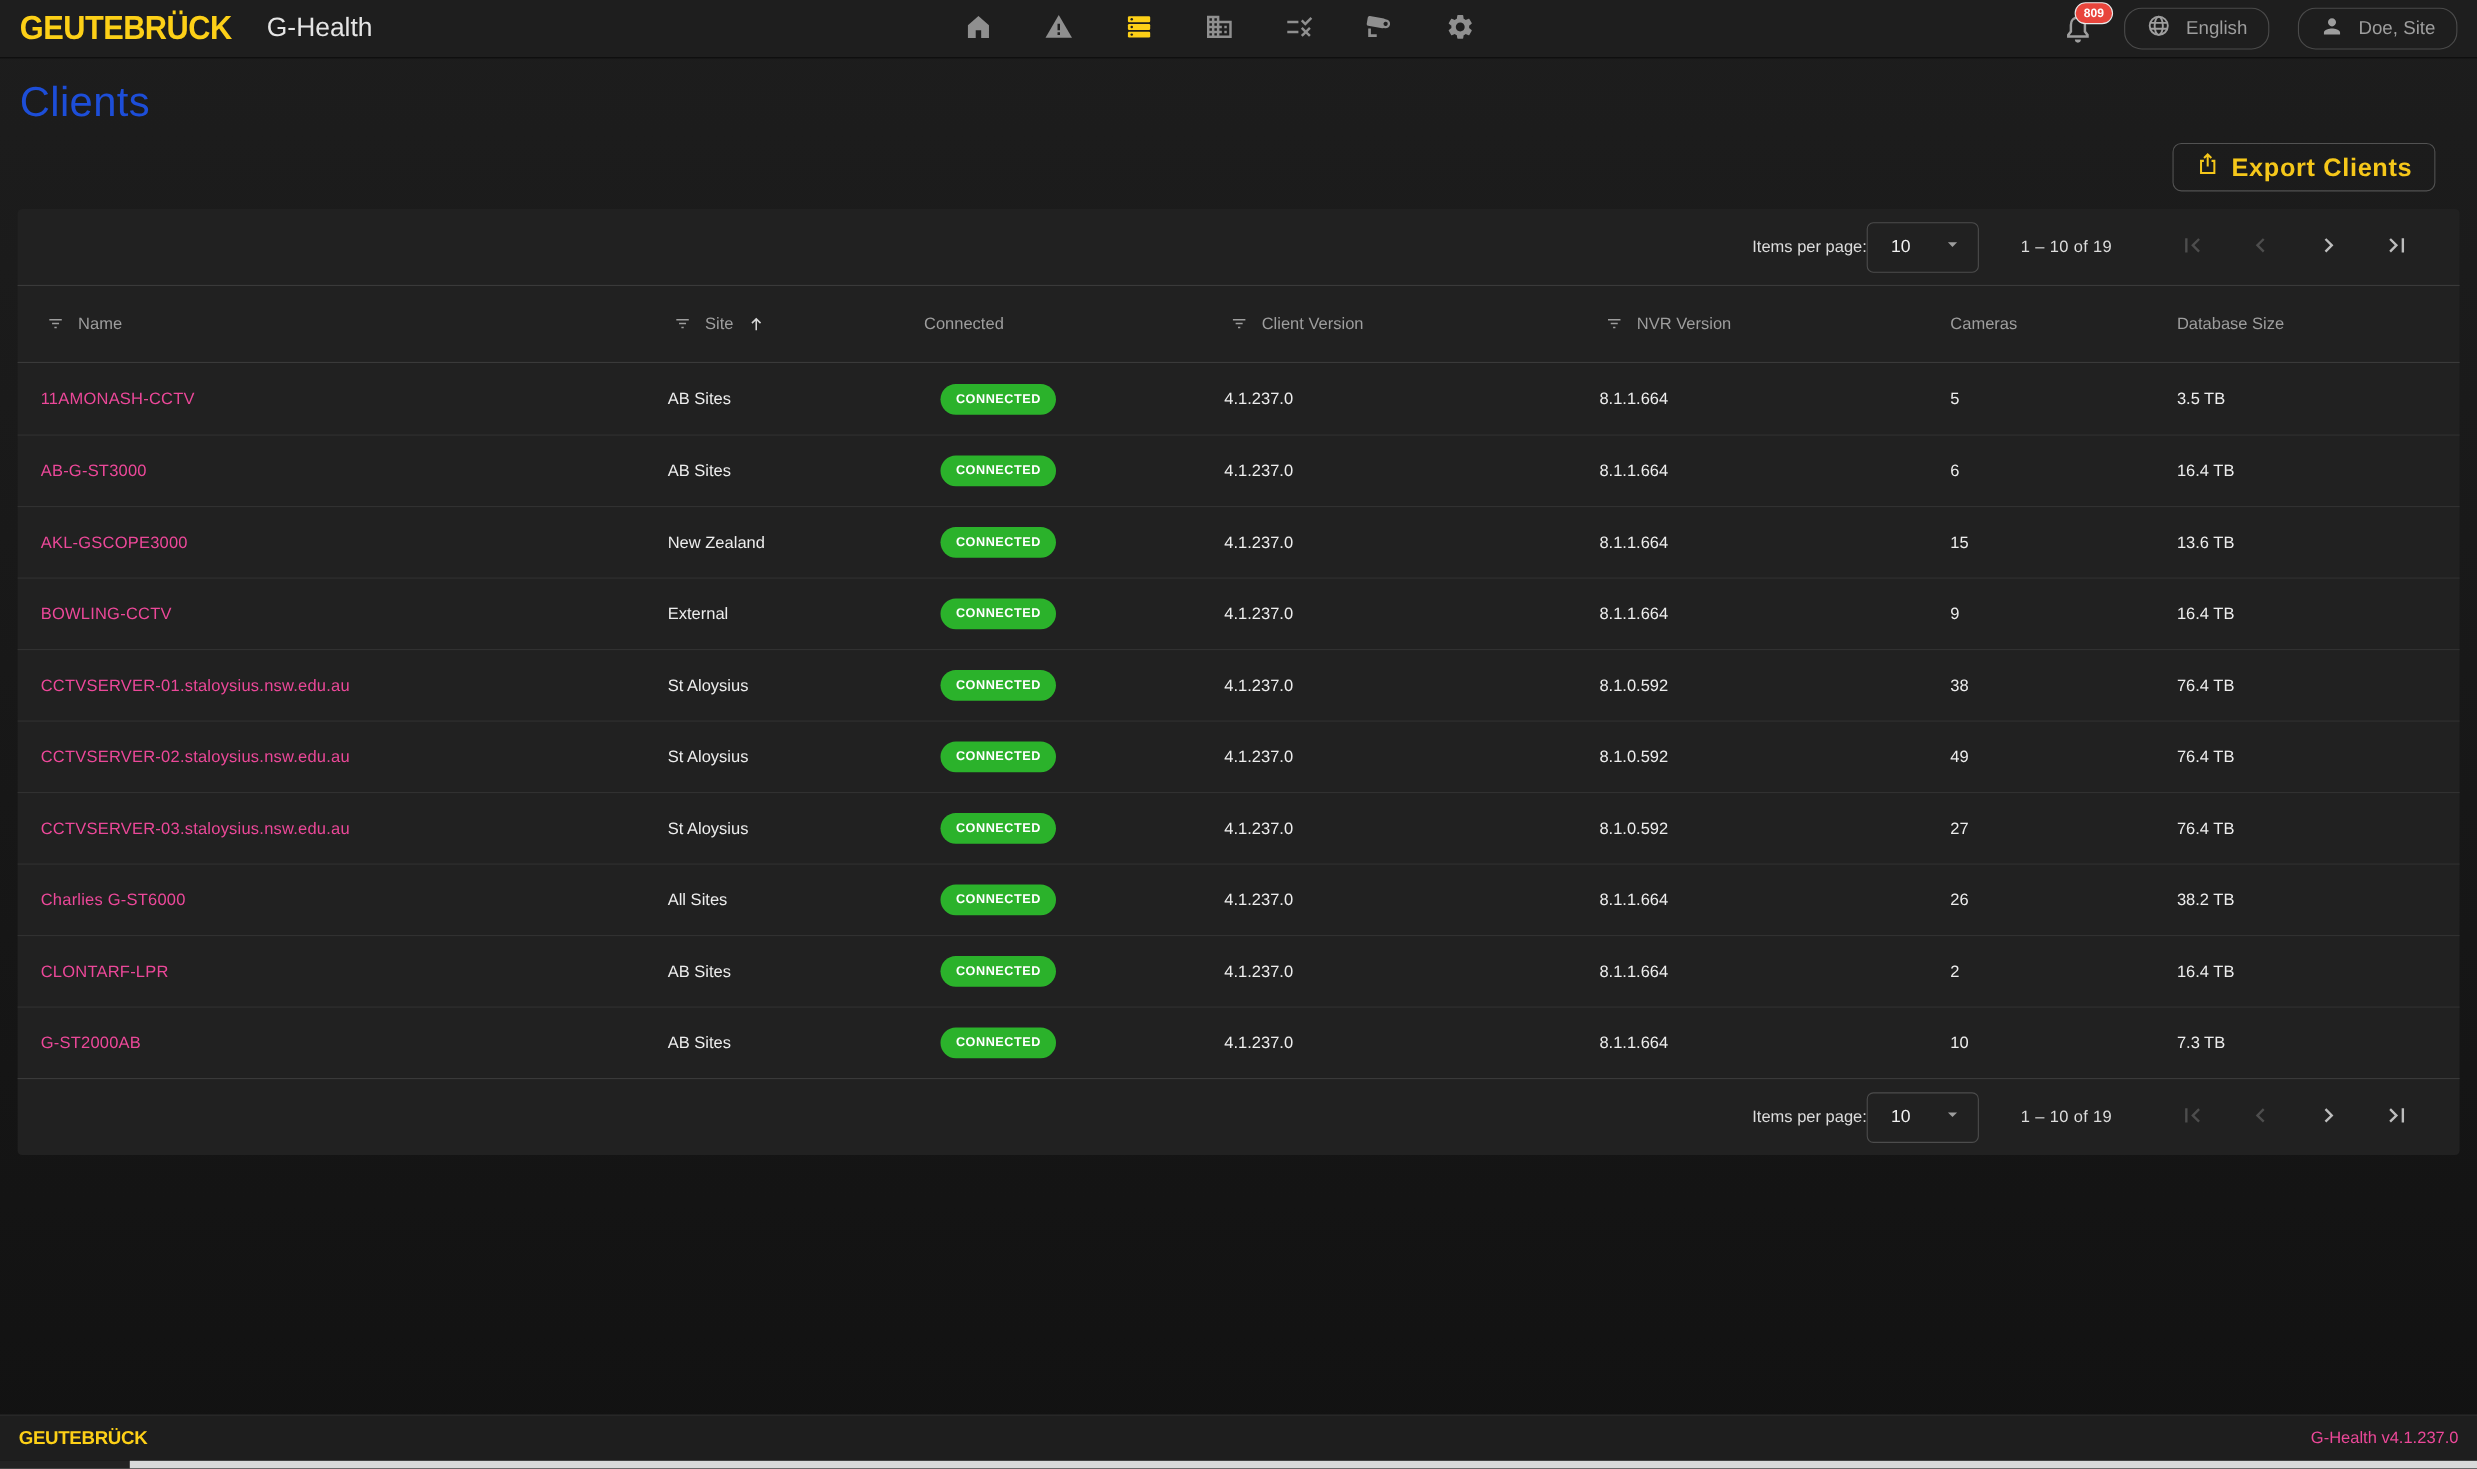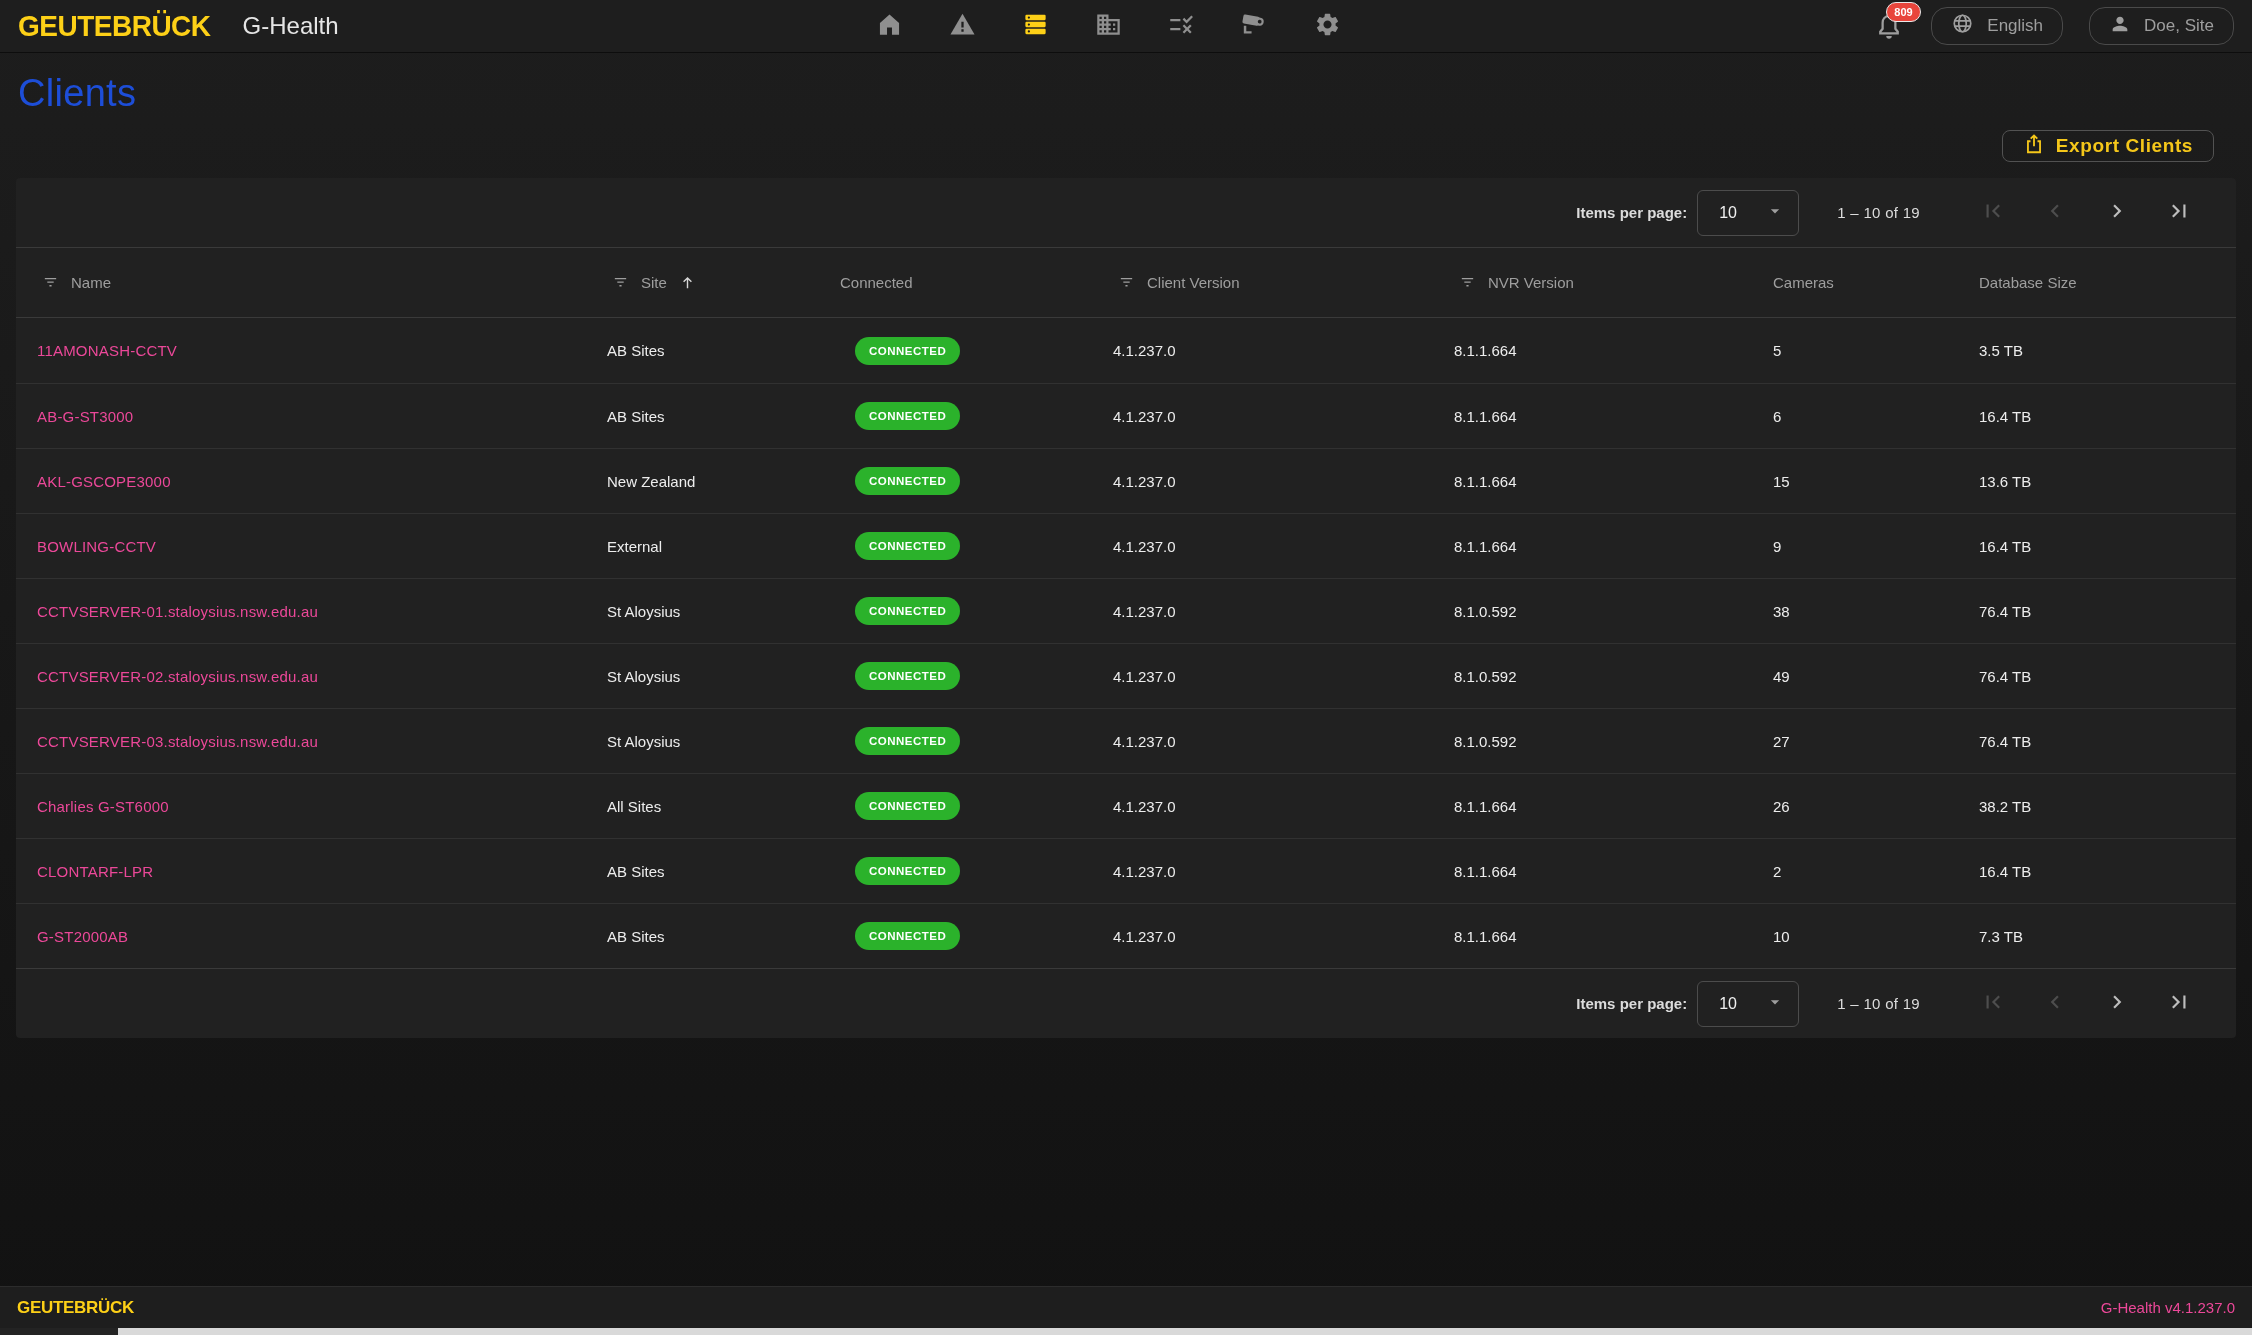--- a/index.html
+++ b/index.html
@@ -30,33 +30,33 @@
     border-radius:10px; border:1px solid #e9e9e9;
   }
   .pill-btn {
     display:flex; align-items:center; gap:13px; border:1px solid #4a4a4a; border-radius:16px;
     height:38px; padding:0 19px; color:#9e9e9e; font-size:17px; background:transparent; cursor:pointer;
   }
   
   .page-title { font-size:38px; font-weight:400; color:#1d4ed8; margin:19px 0 0 18px; letter-spacing:.3px; }
   .export-row { display:flex; justify-content:flex-end; margin:15px 38px 0 0; }
   .export-btn {
-    display:flex; align-items:center; gap:11px; height:32px; padding:0 20px;
+    display:flex; align-items:center; gap:11px; height:44px; padding:0 20px;
     border:1px solid #525252; border-radius:8px; background:transparent; cursor:pointer;
-    color:#f5c71a; font-size:19px; font-weight:700; letter-spacing:.6px;
+    color:#f5c71a; font-size:23px; font-weight:700; letter-spacing:.6px;
   }
   
   .table-card { margin:16px 16px 0; background:#212121; border-radius:4px; }
   .paginator {
     height:70px; display:flex; align-items:center; justify-content:flex-end;
     padding-right:26px; color:#dcdcdc; font-size:15px;
   }
   .paginator.top { border-bottom:1px solid #3a3a3a; }
   .paginator.bottom { border-top:1px solid #3a3a3a; }
-  .ipp-label { margin-right:10px;font-weight:bold; }
+  .ipp-label { margin-right:0; }
   .ipp-select {
     width:102px; height:46px; border:1px solid #4c4c4c; border-radius:6px; background:transparent;
     display:flex; align-items:center; justify-content:space-between; padding:0 13px 0 21px;
     font-size:16px; color:#f0f0f0; cursor:pointer;
   }
   .range { margin:0 42px 0 38px; letter-spacing:.3px; }
   .pg-btn { width:62px; height:44px; display:flex; align-items:center; justify-content:center; background:none; border:none; cursor:pointer; }
   .pg-btn svg { width:26px; height:26px; }
   .pg-btn.disabled svg path { fill:#4d4d4d; }
   .pg-btn.enabled svg path { fill:#bdbdbd; }

